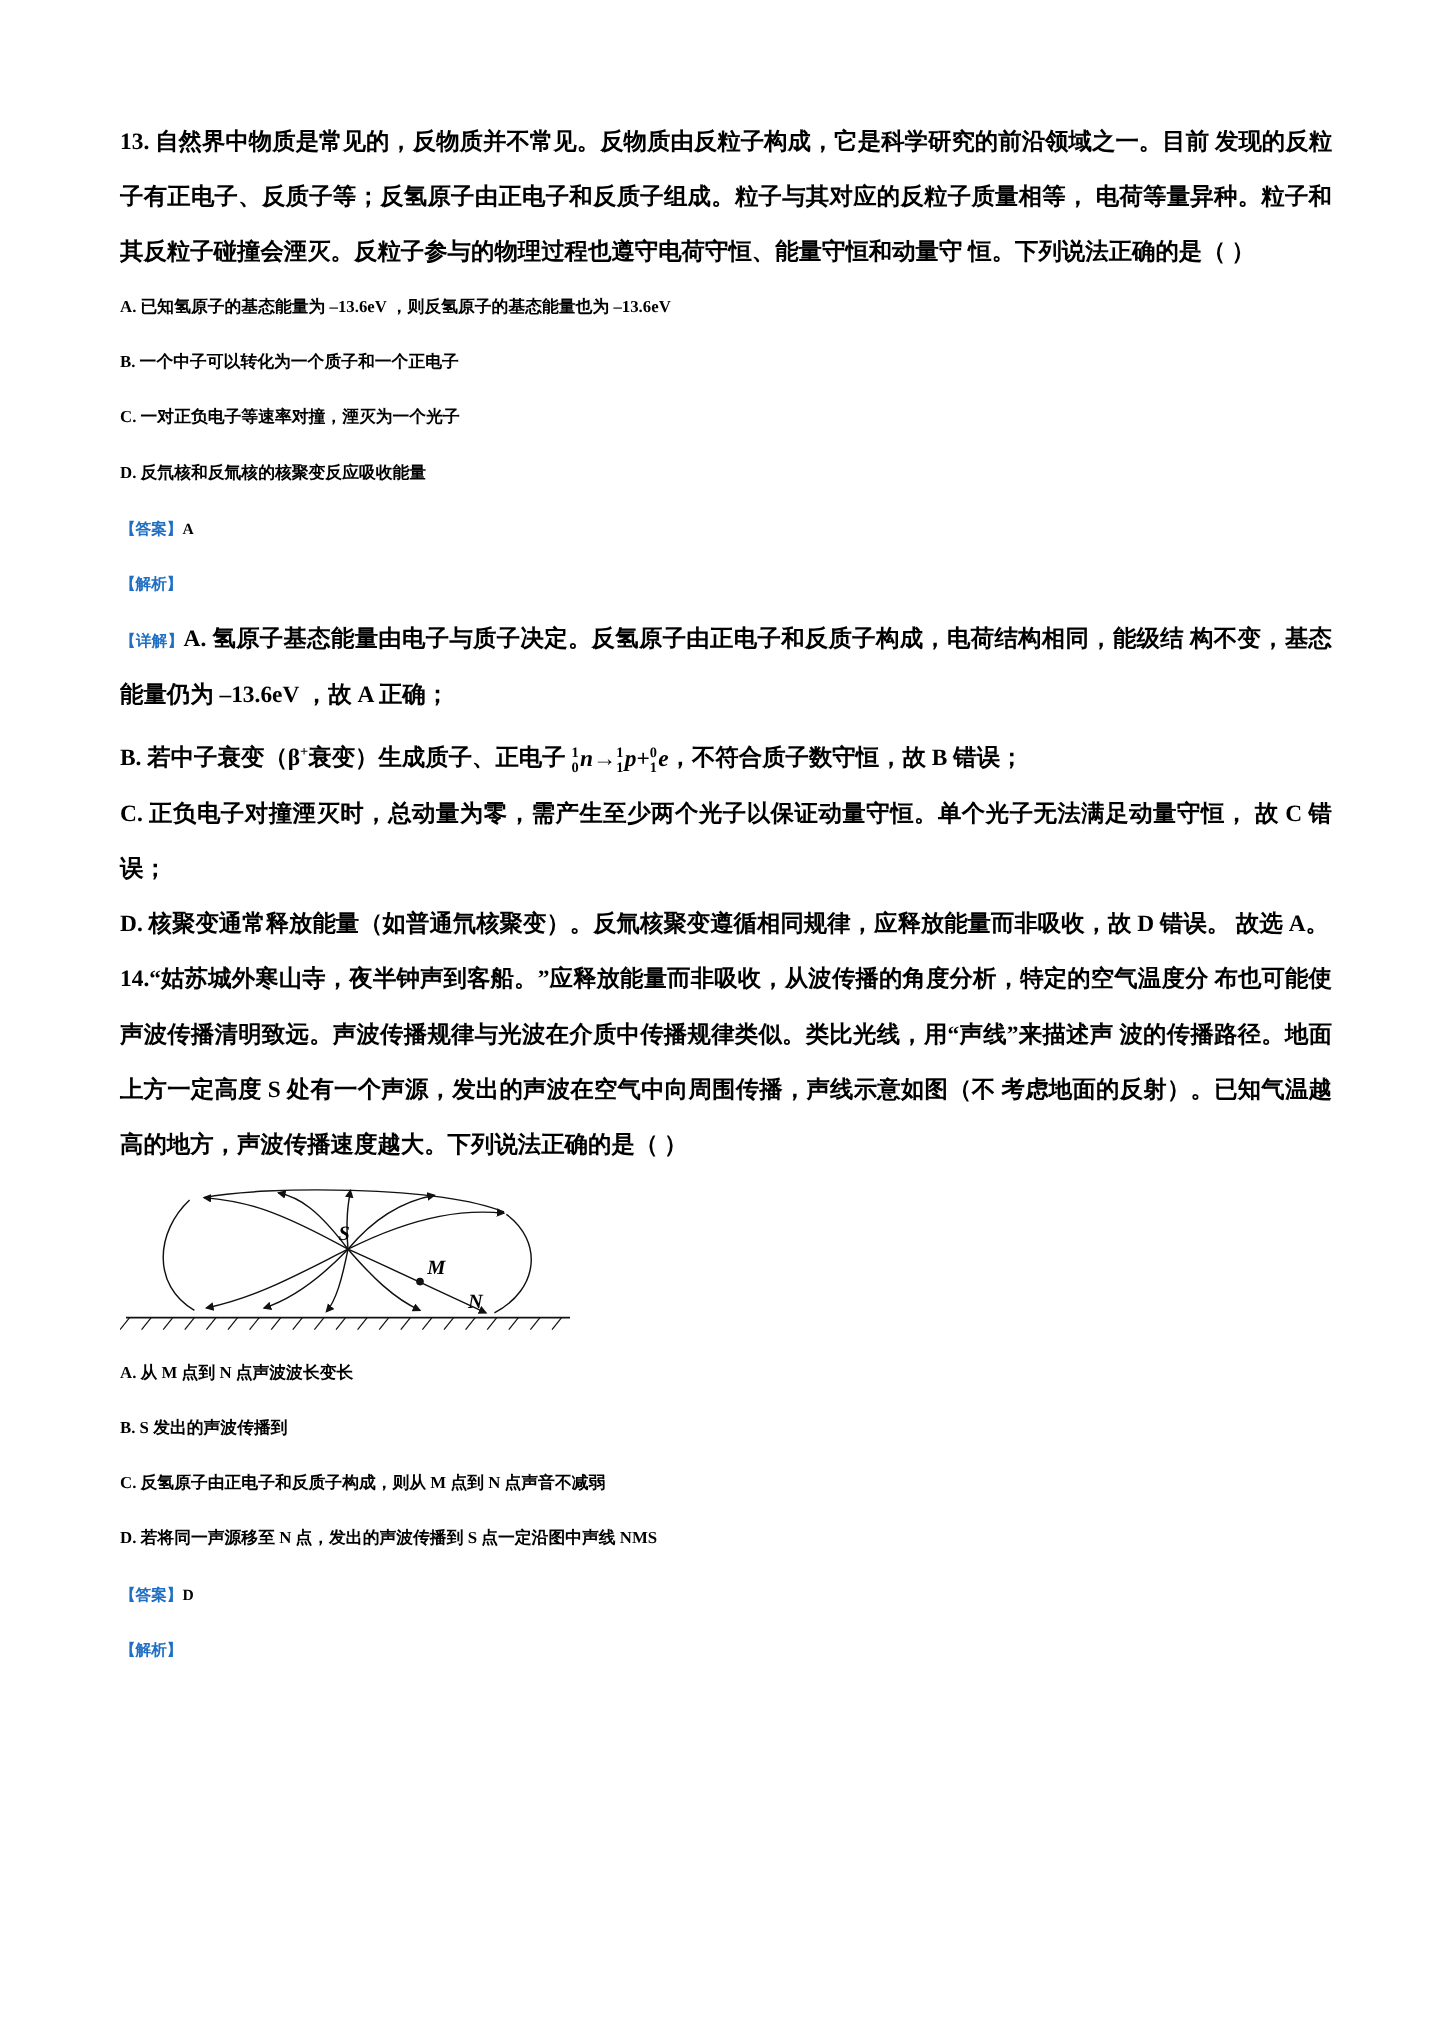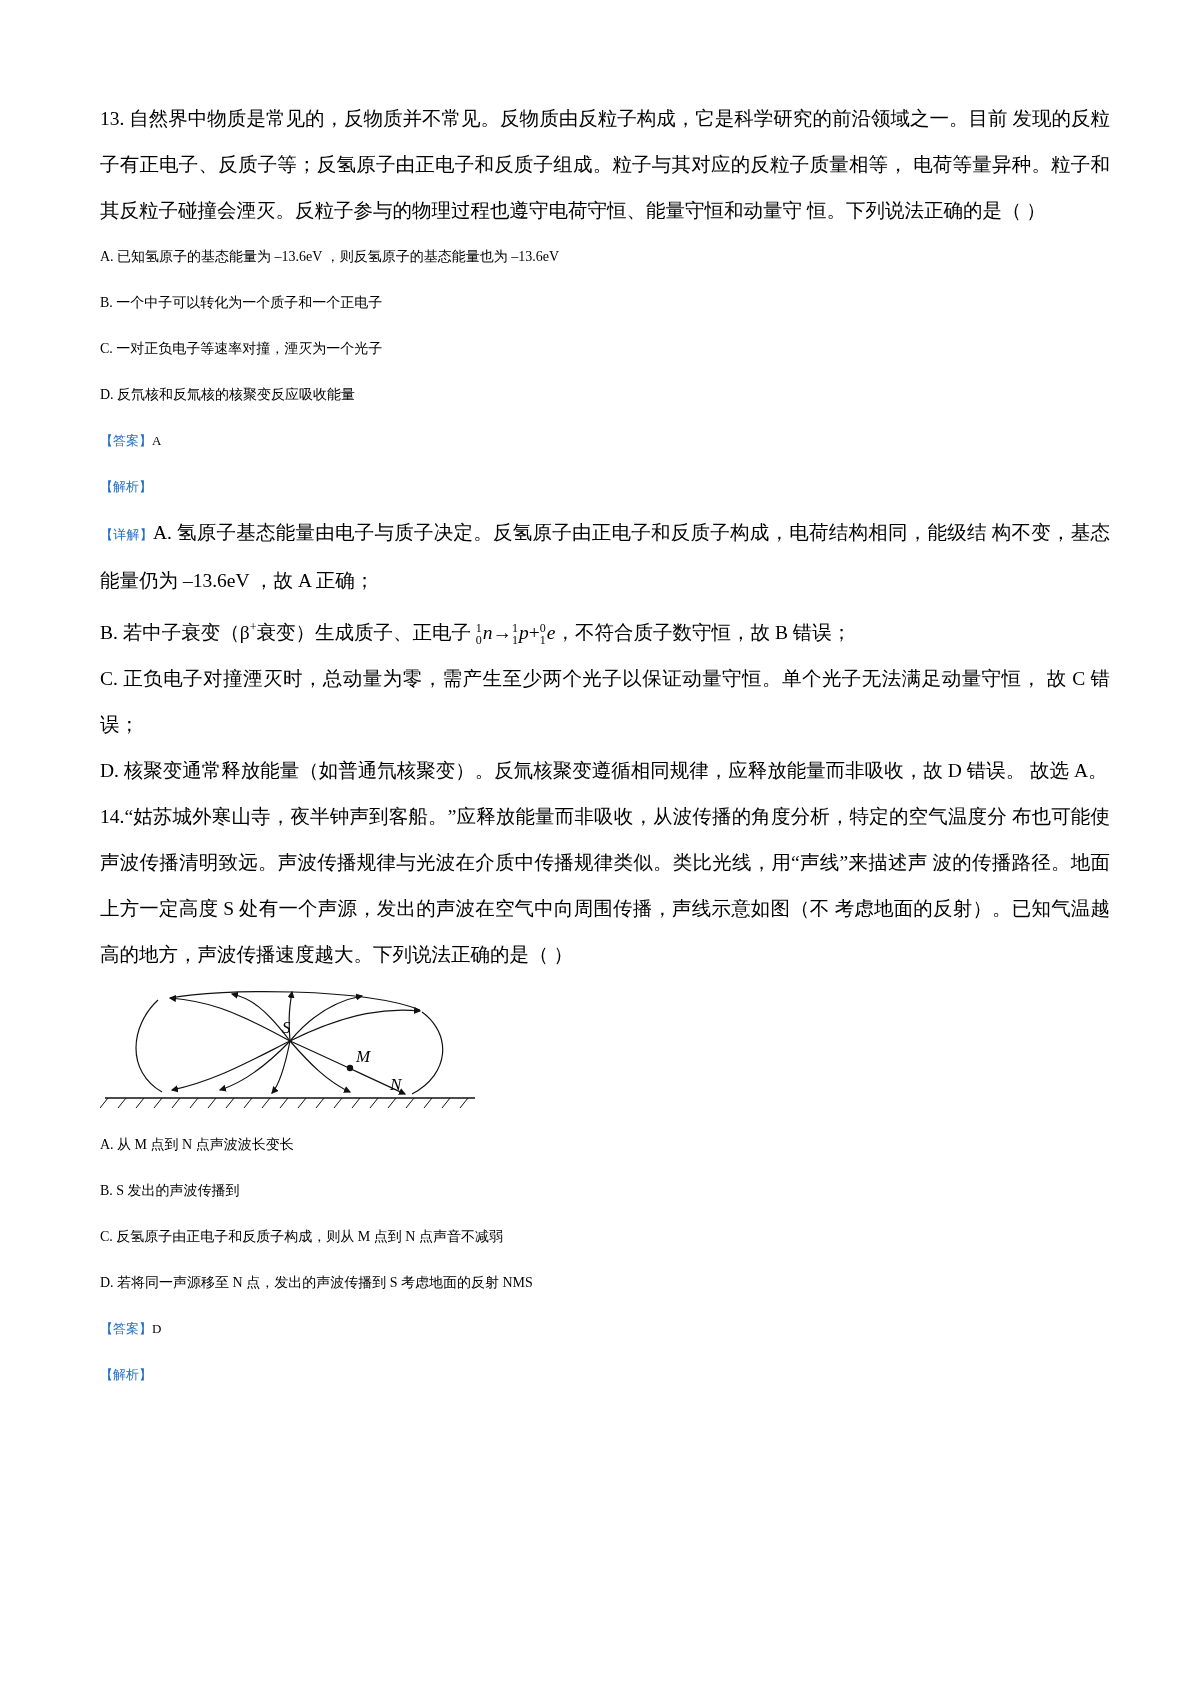--- a/index.html
+++ b/index.html
@@ -8,20 +8,21 @@
     background: #ffffff;
   }
   .page {
     position: relative;
     width: 1200px;
     height: 1411px;
     background: #ffffff;
     font-family: "Liberation Serif", serif;
     color: #000000;
     box-sizing: border-box;
+    font-weight: bold;
   }
   .content {
     position: absolute;
     left: 100px;
     top: 96px;
     width: 1010px;
   }
   p {
     margin: 0 0 0 0;
     font-size: 19.5px;
@@ -196,21 +197,21 @@
 
           <text x="182" y="47" font-family="Liberation Serif, serif" font-size="17" font-style="italic">S</text>
           <text x="256" y="76" font-family="Liberation Serif, serif" font-size="17" font-style="italic">M</text>
           <text x="290" y="104" font-family="Liberation Serif, serif" font-size="17" font-style="italic">N</text>
         </svg>
       </div>
 
       <p class="opt">A. 从 M 点到 N 点声波波长变长</p>
       <p class="opt">B. S 发出的声波传播到</p>
       <p class="opt">C. 反氢原子由正电子和反质子构成，则从 M 点到 N 点声音不减弱</p>
-      <p class="opt">D. 若将同一声源移至 N 点，发出的声波传播到 S 考虑地面的反射 NMS</p>
+      <p class="opt">D. 若将同一声源移至 N 点，发出的声波传播到 S 点一定沿图中声线 NMS</p>
 
       <p class="tag"><span>【答案】</span><span class="ans">D</span></p>
 
       <p class="tag">【解析】</p>
     </div>
 
   </div>
 
   <div class="footer">9 / 19</div>
 </div>

